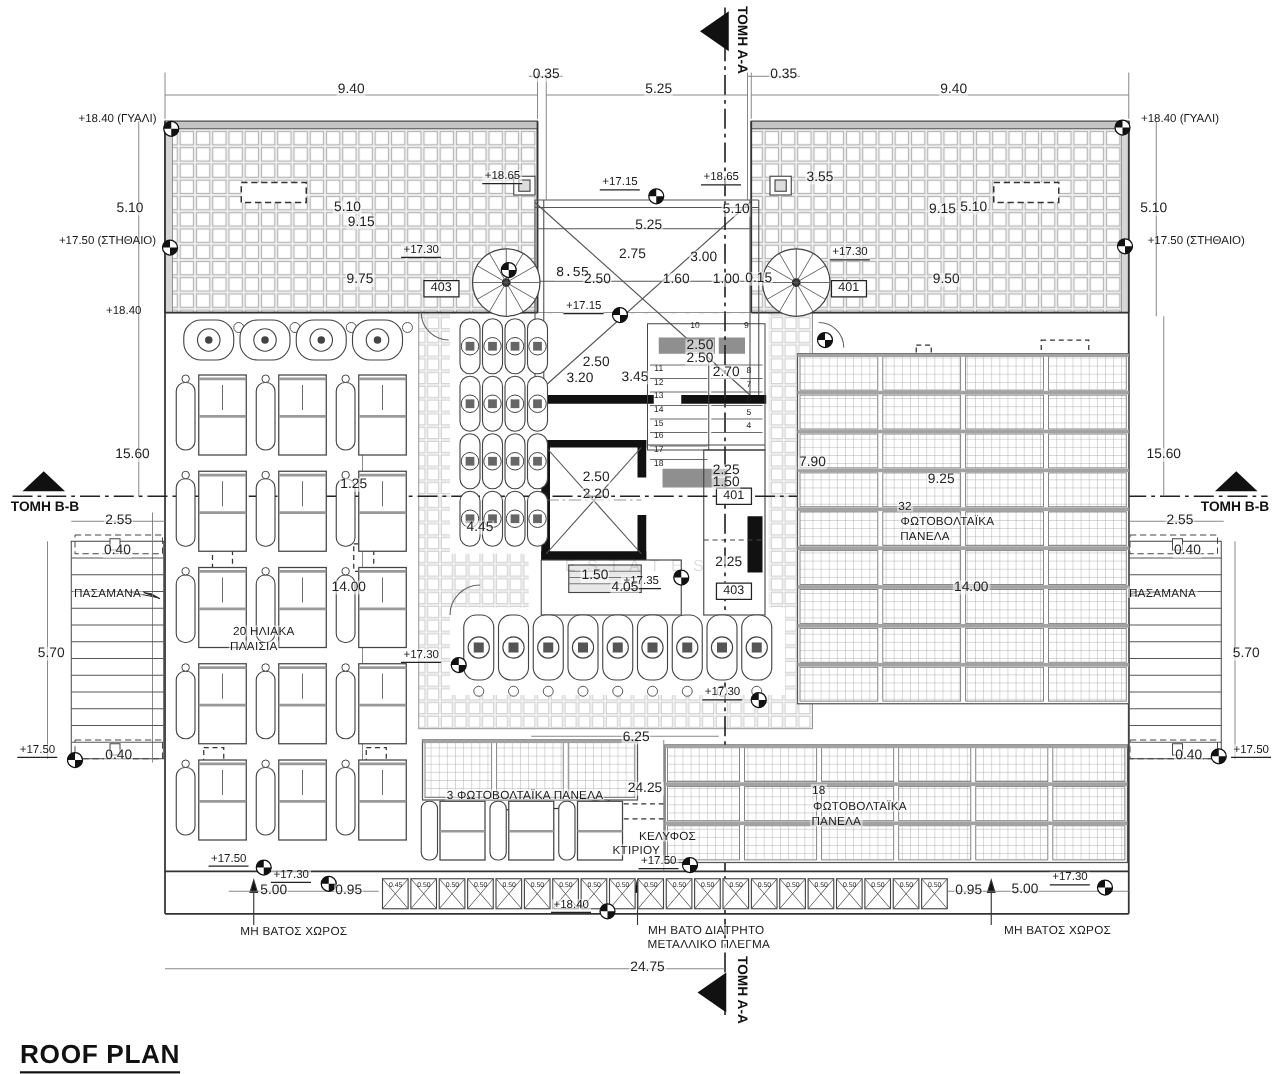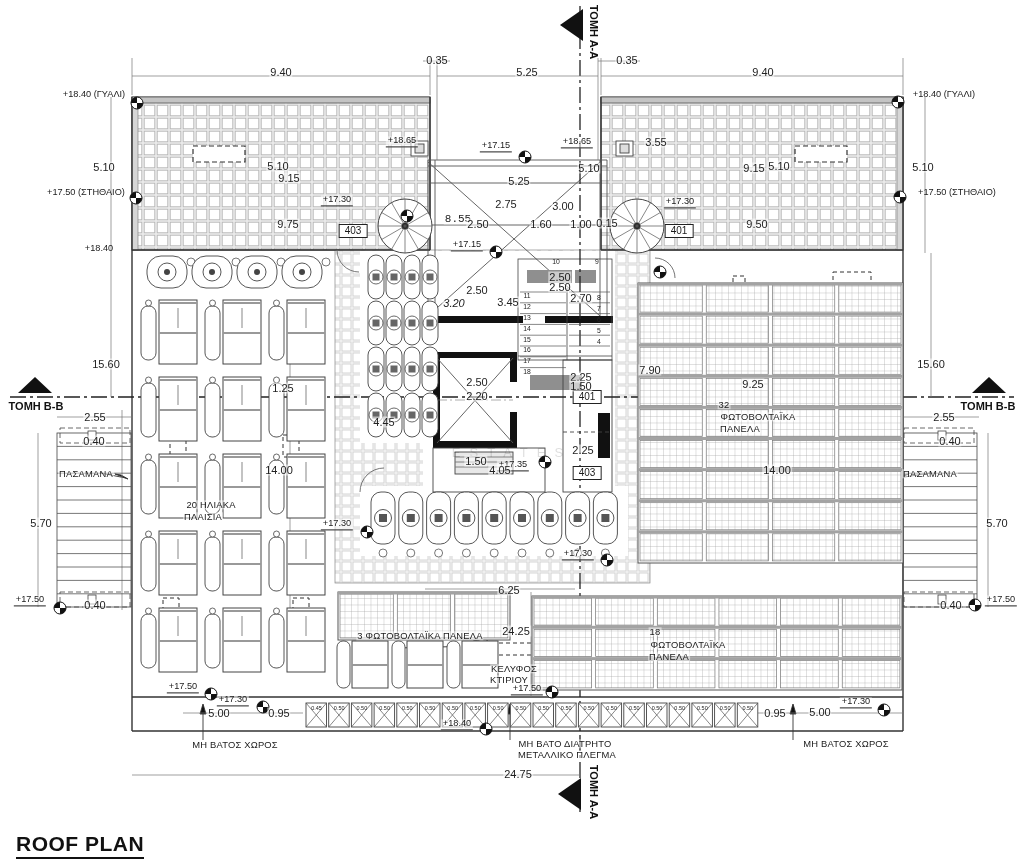--- a/index.html
+++ b/index.html
@@ -761,21 +761,21 @@
       <span class="lbl c-l" style="left: 467px; top: 246px;">+17.15</span>
       <span class="lbl c-b" style="left: 353px; top: 231px;">403</span>
       <span class="lbl c-b" style="left: 679px; top: 231px;">401</span>
       <span class="lbl c-b" style="left: 587px; top: 397px;">401</span>
       <span class="lbl c-b" style="left: 587px; top: 473px;">403</span>
       <span class="lbl c-t" style="left: 556px; top: 262px;">10</span>
       <span class="lbl c-t" style="left: 597px; top: 262px;">9</span>
       <span class="lbl c-d" style="left: 560px; top: 277px;">2.50</span>
       <span class="lbl c-d" style="left: 560px; top: 287px;">2.50</span>
       <span class="lbl c-d" style="left: 477px; top: 290px;">2.50</span>
-      <span class="lbl c-d" style="left: 454px; top: 303px; font-style: italic;">3.20</span>
+      <span class="lbl c-d" style="left: 464px; top: 303px;">3.20</span>
       <span class="lbl c-d" style="left: 508px; top: 302px;">3.45</span>
       <span class="lbl c-t" style="left: 527px; top: 296px;">11</span>
       <span class="lbl c-t" style="left: 527px; top: 307px;">12</span>
       <span class="lbl c-t" style="left: 527px; top: 318px;">13</span>
       <span class="lbl c-t" style="left: 527px; top: 329px;">14</span>
       <span class="lbl c-t" style="left: 527px; top: 340px;">15</span>
       <span class="lbl c-t" style="left: 527px; top: 350px;">16</span>
       <span class="lbl c-t" style="left: 527px; top: 361px;">17</span>
       <span class="lbl c-t" style="left: 527px; top: 372px;">18</span>
       <span class="lbl c-d" style="left: 581px; top: 298px;">2.70</span>
@@ -801,21 +801,21 @@
       <span class="lbl c-d" style="left: 650px; top: 370px;">7.90</span>
       <span class="lbl c-d" style="left: 753px; top: 384px;">9.25</span>
       <span class="lbl c-a" style="left: 724px; top: 405px;">32</span>
       <span class="lbl c-a" style="left: 758px; top: 417px;">ΦΩΤΟΒΟΛΤΑΪΚΑ</span>
       <span class="lbl c-a" style="left: 740px; top: 429px;">ΠΑΝΕΛΑ</span>
       <span class="lbl c-d" style="left: 777px; top: 470px;">14.00</span>
       <span class="lbl c-l" style="left: 578px; top: 555px;">+17.30</span>
       <span class="lbl c-d" style="left: 509px; top: 590px;">6.25</span>
       <span class="lbl c-a" style="left: 420px; top: 608px; margin-top: 28px;">3 ΦΩΤΟΒΟΛΤΑΪΚΑ ΠΑΝΕΛΑ</span>
       <span class="lbl c-d" style="left: 516px; top: 631px;">24.25</span>
-      <span class="lbl c-a" style="left: 514px; top: 669px;">ΚΕΛΥΦΟΣ</span>
+      <span class="lbl c-a" style="left: 534px; top: 669px;">ΚΕΛΥΦΟΣ</span>
       <span class="lbl c-a" style="left: 509px; top: 680px;">ΚΤΙΡΙΟΥ</span>
       <span class="lbl c-l" style="left: 527px; top: 690px;">+17.50</span>
       <span class="lbl c-a" style="left: 655px; top: 632px;">18</span>
       <span class="lbl c-a" style="left: 688px; top: 645px;">ΦΩΤΟΒΟΛΤΑΪΚΑ</span>
       <span class="lbl c-a" style="left: 669px; top: 657px;">ΠΑΝΕΛΑ</span>
       <span class="lbl c-l" style="left: 183px; top: 688px;">+17.50</span>
       <span class="lbl c-l" style="left: 233px; top: 701px;">+17.30</span>
       <span class="lbl c-d" style="left: 219px; top: 713px;">5.00</span>
       <span class="lbl c-d" style="left: 279px; top: 713px;">0.95</span>
       <span class="lbl c-a" style="left: 235px; top: 745px;">ΜΗ ΒΑΤΟΣ ΧΩΡΟΣ</span>

